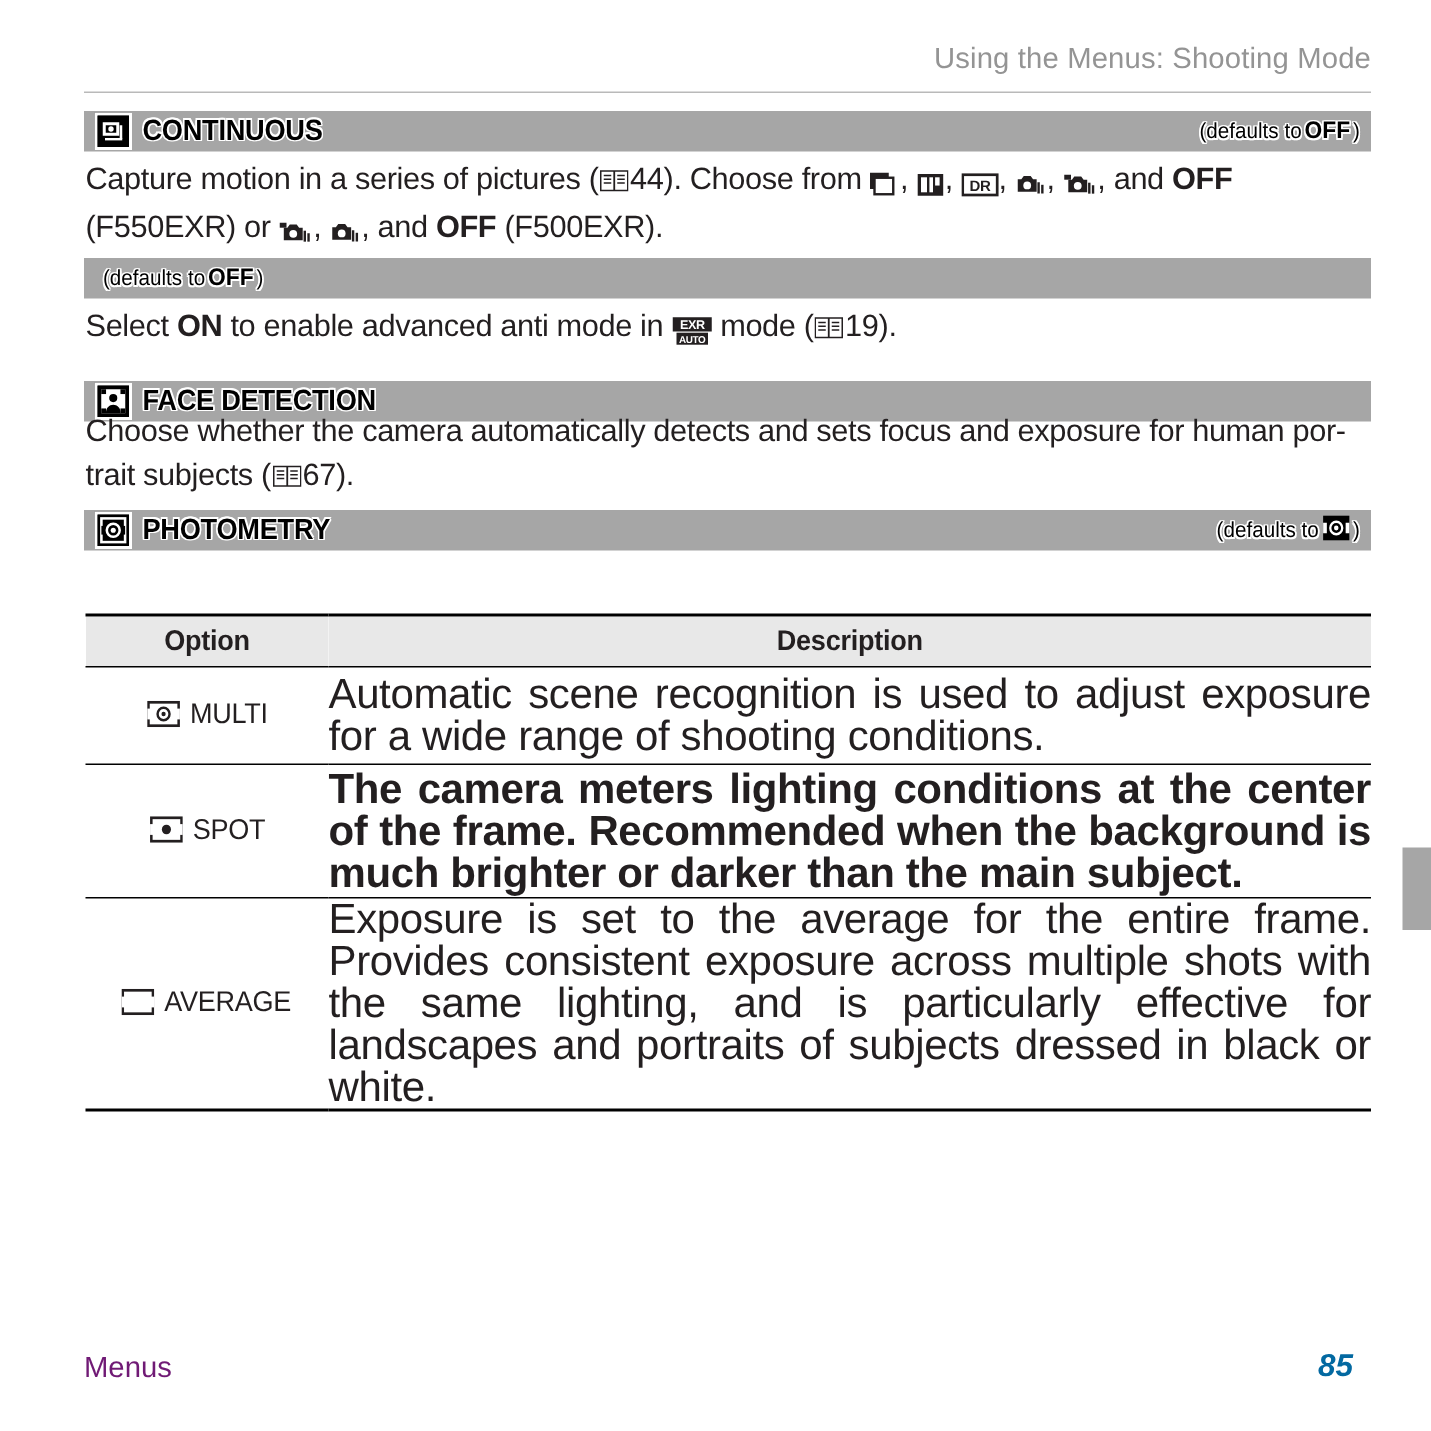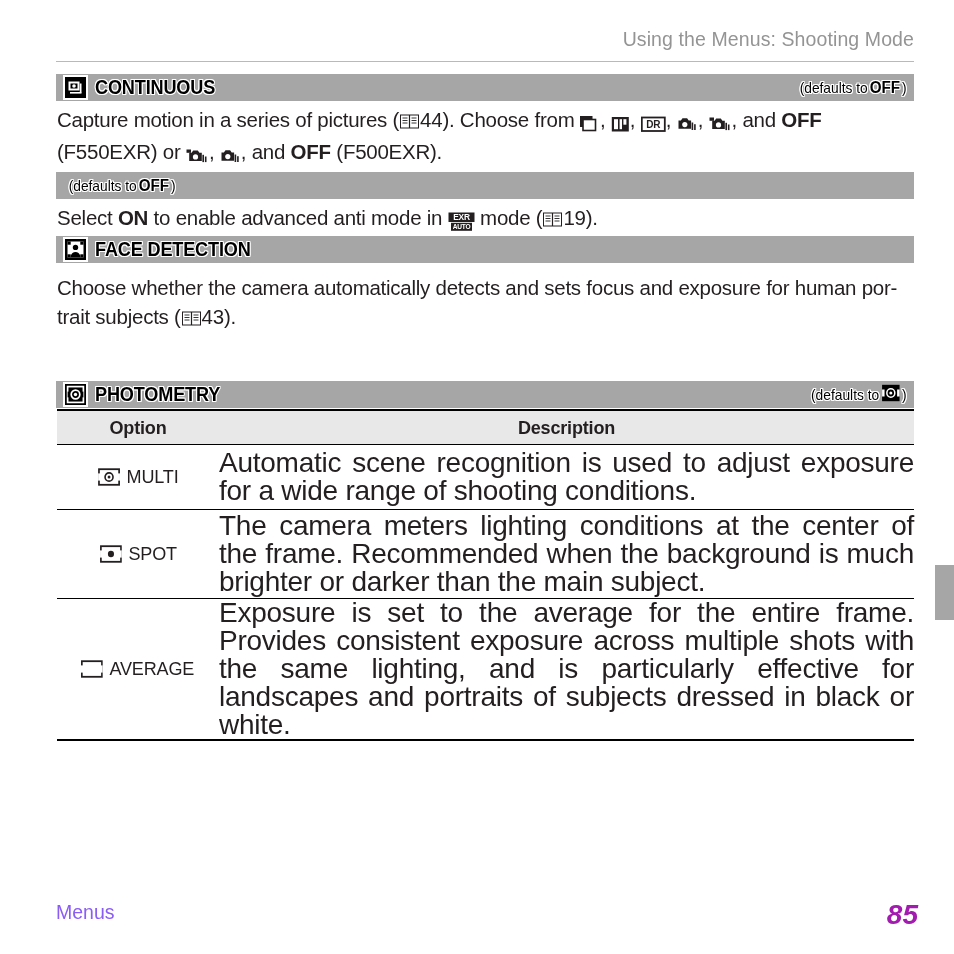--- a/index.html
+++ b/index.html
@@ -192,30 +192,30 @@
     height: 55px;
     background: #a6a6a6;
   }
 
   
   .footer-left {
     position: absolute;
     left: 56px;
     top: 901px;
     font-size: 19.5px;
-    color: #8b5cf6;
+    color: #701a75;
   }
   .footer-right {
     position: absolute;
-    right: 36px;
+    right: 52px;
     top: 899px;
-    font-size: 28px;
+    font-size: 21px;
     font-weight: bold;
     font-style: italic;
-    color: #a21caf;
+    color: #0369a1;
   }
 </style>
 </head>
 <body>
 
 <div class="page">
 
   <div class="running-header">Using the Menus: Shooting Mode</div>
   <div class="header-rule"></div>
 
@@ -316,21 +316,21 @@
         <line x1="9.5" y1="1" x2="9.5" y2="14" stroke="#231f20" stroke-width="1.2"></line>
         <line x1="2.5" y1="4" x2="7.5" y2="4" stroke="#231f20" stroke-width="0.9"></line>
         <line x1="2.5" y1="6.5" x2="7.5" y2="6.5" stroke="#231f20" stroke-width="0.9"></line>
         <line x1="2.5" y1="9" x2="7.5" y2="9" stroke="#231f20" stroke-width="0.9"></line>
         <line x1="11.5" y1="4" x2="16.5" y2="4" stroke="#231f20" stroke-width="0.9"></line>
         <line x1="11.5" y1="6.5" x2="16.5" y2="6.5" stroke="#231f20" stroke-width="0.9"></line>
         <line x1="11.5" y1="9" x2="16.5" y2="9" stroke="#231f20" stroke-width="0.9"></line>
       </svg></span><span>19</span><span>).</span>
   </div>
 
-  <div class="sectionbar" style="top:236px;">
+  <div class="sectionbar" style="top:254px;">
     <div class="title-group">
       <span class="badge">
         <svg width="21" height="21" viewBox="0 0 21 21">
           <rect x="0" y="0" width="21" height="21" fill="#000"></rect>
           <rect x="2.5" y="2.5" width="16" height="16" fill="#fff"></rect>
           <rect x="2.5" y="2.5" width="3.2" height="3.2" fill="#000"></rect>
           <rect x="15.3" y="2.5" width="3.2" height="3.2" fill="#000"></rect>
           <rect x="2.5" y="15.3" width="3.2" height="3.2" fill="#000"></rect>
           <rect x="15.3" y="15.3" width="3.2" height="3.2" fill="#000"></rect>
           <circle cx="10.5" cy="8.4" r="2.7" fill="#000"></circle>
@@ -345,24 +345,24 @@
     <span>Choose whether the camera automatically detects and sets focus and exposure for human por-trait subjects (</span><span class="ico book">
       <svg width="19" height="15" viewBox="0 0 19 15">
         <rect x="0.5" y="1" width="18" height="13" fill="#fff" stroke="#231f20" stroke-width="1"></rect>
         <line x1="9.5" y1="1" x2="9.5" y2="14" stroke="#231f20" stroke-width="1.2"></line>
         <line x1="2.5" y1="4" x2="7.5" y2="4" stroke="#231f20" stroke-width="0.9"></line>
         <line x1="2.5" y1="6.5" x2="7.5" y2="6.5" stroke="#231f20" stroke-width="0.9"></line>
         <line x1="2.5" y1="9" x2="7.5" y2="9" stroke="#231f20" stroke-width="0.9"></line>
         <line x1="11.5" y1="4" x2="16.5" y2="4" stroke="#231f20" stroke-width="0.9"></line>
         <line x1="11.5" y1="6.5" x2="16.5" y2="6.5" stroke="#231f20" stroke-width="0.9"></line>
         <line x1="11.5" y1="9" x2="16.5" y2="9" stroke="#231f20" stroke-width="0.9"></line>
-      </svg></span><span>43</span><span>).</span>
-  </div>
-
-  <div class="sectionbar" style="top:340px;margin-top:41px;">
+      </svg></span><span>67</span><span>).</span>
+  </div>
+
+  <div class="sectionbar" style="top:340px;">
     <div class="title-group">
       <span class="badge">
         <svg width="21" height="21" viewBox="0 0 21 21">
           <rect x="0" y="0" width="21" height="21" fill="#000"></rect>
           <rect x="2.6" y="2.6" width="15.8" height="15.8" fill="none" stroke="#fff" stroke-width="1.7"></rect>
           <rect x="2.6" y="7.6" width="1.9" height="5.8" fill="#000"></rect>
           <rect x="16.5" y="7.6" width="1.9" height="5.8" fill="#000"></rect>
           <circle cx="10.5" cy="10.5" r="4.3" fill="none" stroke="#fff" stroke-width="1.7"></circle>
           <circle cx="10.5" cy="10.5" r="1.7" fill="#fff"></circle>
         </svg>
@@ -429,21 +429,21 @@
               <svg width="23" height="18" viewBox="0 0 23 18" style="vertical-align:-3px">
                 <rect x="0.9" y="1.2" width="21.2" height="15.6" fill="none" stroke="#231f20" stroke-width="1.8"></rect>
                 <rect x="0" y="5.4" width="3.2" height="7.2" fill="#fff"></rect>
                 <rect x="19.8" y="5.4" width="3.2" height="7.2" fill="#fff"></rect>
                 <circle cx="11.5" cy="9" r="3.2" fill="#231f20"></circle>
               </svg>
             </span>
             <span>SPOT</span>
           </span>
         </td>
-        <td class="desccell" style="border-bottom:1px solid #000;">
+        <td class="desccell" style="border-bottom:1px solid #000;font-weight:bold;">
           <span>The camera meters lighting conditions at the center of the frame.  Recommended when the background is much brighter or darker than the main subject.</span>
         </td>
       </tr>
 
       <tr>
         <td class="optcell rule-bottom" style="height:88px;">
           <span class="optwrap">
             <span class="ico">
               <svg width="23" height="18" viewBox="0 0 23 18" style="vertical-align:-3px">
                 <rect x="0.9" y="1.2" width="21.2" height="15.6" fill="none" stroke="#231f20" stroke-width="1.8"></rect>

